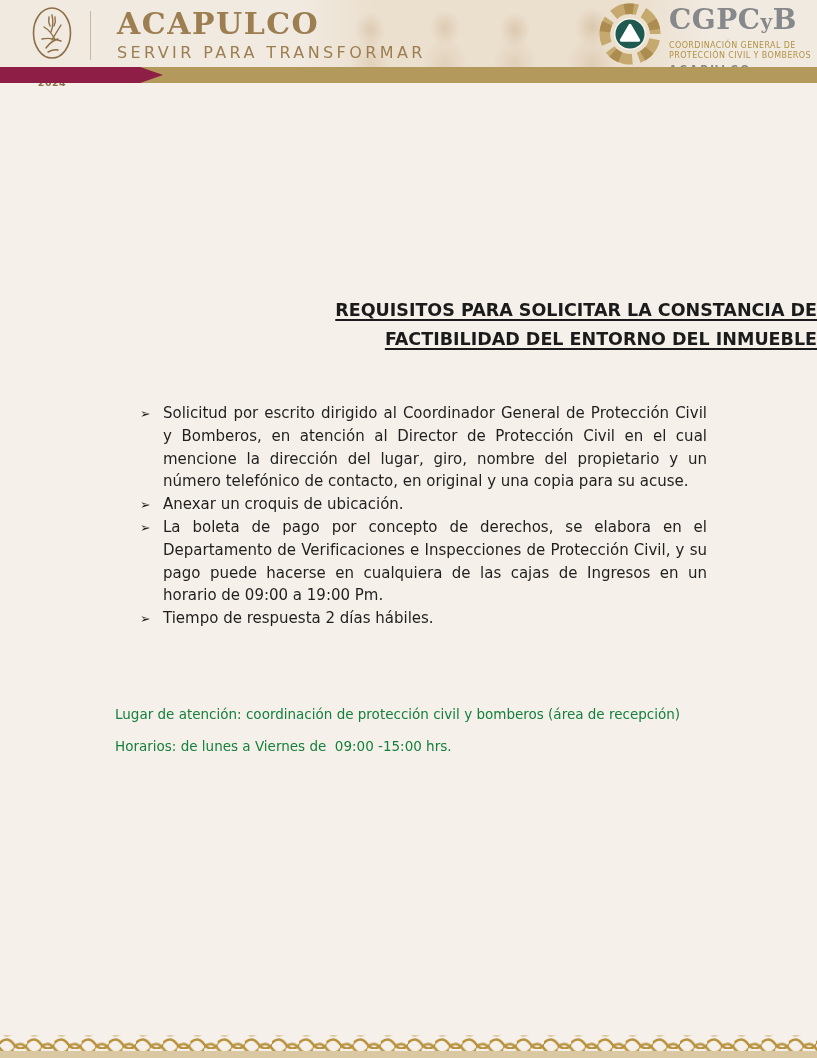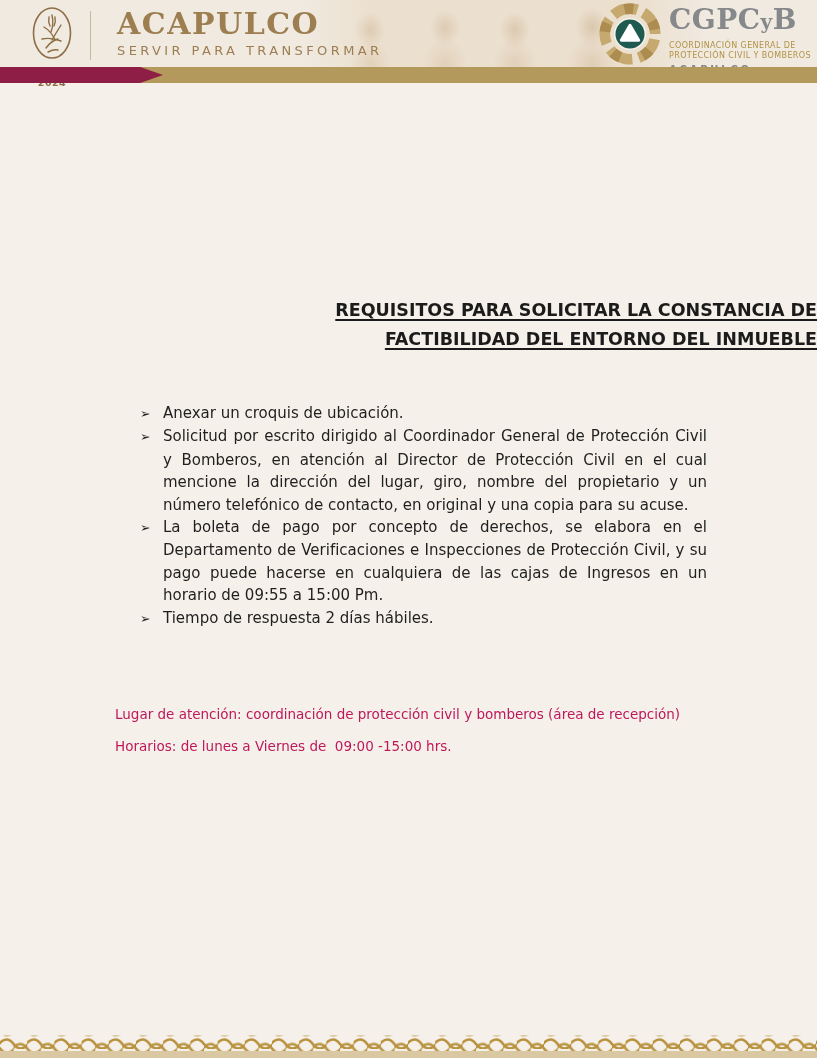--- a/index.html
+++ b/index.html
@@ -25,21 +25,21 @@
       linear-gradient(90deg, rgba(212,182,132,0) 0%, rgba(212,182,132,.20) 18%, rgba(212,182,132,.20) 82%, rgba(212,182,132,0) 100%);
   }
   .seal-wrap{position:absolute;left:22px;top:5px;width:60px;text-align:center;}
   .seal-years{font-size:9.5px;font-weight:bold;color:#8D6E46;letter-spacing:.5px;margin-top:-1px;}
   .brand-divider{position:absolute;left:90px;top:11px;width:1px;height:49px;background:#C9B79E;}
   .brand{position:absolute;left:117px;top:8px;color:#9C7E51;}
   .brand-title{
     font-family:"DejaVu Serif","Liberation Serif",serif;
     font-size:30px;font-weight:bold;letter-spacing:1.5px;line-height:32px;
   }
-  .brand-tagline{font-size:13px;letter-spacing:3.4px;margin-top:3px;}
+  .brand-tagline{font-size:16px;letter-spacing:3.4px;margin-top:3px;}
   .agency{position:absolute;right:6px;top:2px;display:flex;align-items:flex-start;gap:7px;}
   .agency-text{padding-top:2px;}
   .agency-abbr{
     font-family:"DejaVu Serif","Liberation Serif",serif;
     font-size:28px;font-weight:bold;color:#86888B;line-height:32px;letter-spacing:.5px;
   }
   .agency-abbr .small-y{font-size:20px;}
   .agency-sub{font-size:8px;font-weight:normal;color:#B19245;letter-spacing:.4px;line-height:10px;margin-top:3px;}
   .agency-city{font-size:10px;font-weight:bold;color:#86888B;letter-spacing:2.8px;margin-top:3px;}
 
@@ -61,21 +61,21 @@
   }
   .req-list{
     position:absolute;top:402px;left:140px;width:567px;
     list-style:none;margin:0;padding:0;
     font-size:15px;color:#1F1F1F;line-height:22.4px;
   }
   .req-list li{
     text-align:justify;padding-left:23px;text-indent:-23px;margin:0;
   }
   .bullet{display:inline-block;width:23px;text-indent:0;font-size:12.5px;vertical-align:baseline;}
-  .info-line{position:absolute;left:115px;font-size:13.5px;color:#be185d;white-space:pre-wrap;}
+  .info-line{position:absolute;left:115px;font-size:13.5px;color:#15803d;white-space:pre-wrap;}
   .place-line{top:706px;}
   .schedule-line{top:738px;}
 
   
   .footer-waves{position:absolute;left:0;bottom:7px;width:817px;height:18px;}
   .footer-bar{position:absolute;left:0;bottom:0;width:817px;height:7px;background:#D9C8A1;}
 </style>
 </head>
 <body>
 
@@ -130,25 +130,25 @@
   <div class="accent-bar">
     <div class="accent-bar-maroon"></div>
   </div>
 
   <div class="doc-title">
     <span>REQUISITOS PARA SOLICITAR LA CONSTANCIA DE FACTIBILIDAD DEL ENTORNO DEL INMUEBLE</span>
   </div>
 
   <ul class="req-list">
 
+      <li><span class="bullet">➢</span><span>Solicitud por escrito dirigido al Coordinador General de Protección Civil y Bomberos, en atención al Director de Protección Civil en el cual mencione la dirección del lugar, giro, nombre del propietario y un número telefónico de contacto, en original y una copia para su acuse.</span></li>
+
       <li><span class="bullet">➢</span><span>Anexar un croquis de ubicación.</span></li>
 
-      <li><span class="bullet">➢</span><span>Solicitud por escrito dirigido al Coordinador General de Protección Civil y Bomberos, en atención al Director de Protección Civil en el cual mencione la dirección del lugar, giro, nombre del propietario y un número telefónico de contacto, en original y una copia para su acuse.</span></li>
-
-      <li><span class="bullet">➢</span><span>La boleta de pago por concepto de derechos, se elabora en el Departamento de Verificaciones e Inspecciones de Protección Civil, y su pago puede hacerse en cualquiera de las cajas de Ingresos en un horario de 09:55 a 15:00 Pm.</span></li>
+      <li><span class="bullet">➢</span><span>La boleta de pago por concepto de derechos, se elabora en el Departamento de Verificaciones e Inspecciones de Protección Civil, y su pago puede hacerse en cualquiera de las cajas de Ingresos en un horario de 09:00 a 19:00 Pm.</span></li>
 
 
       <li><span class="bullet">➢</span><span>Tiempo de respuesta 2 días hábiles.</span></li>
     </ul>
 
   <div class="info-line place-line">Lugar de atención: coordinación de protección civil y bomberos (área de recepción)</div>
   <div class="info-line schedule-line">Horarios: de lunes a Viernes de  09:00 -15:00 hrs.</div>
 
   <svg class="footer-waves" viewBox="0 0 817 18">
     <defs>

